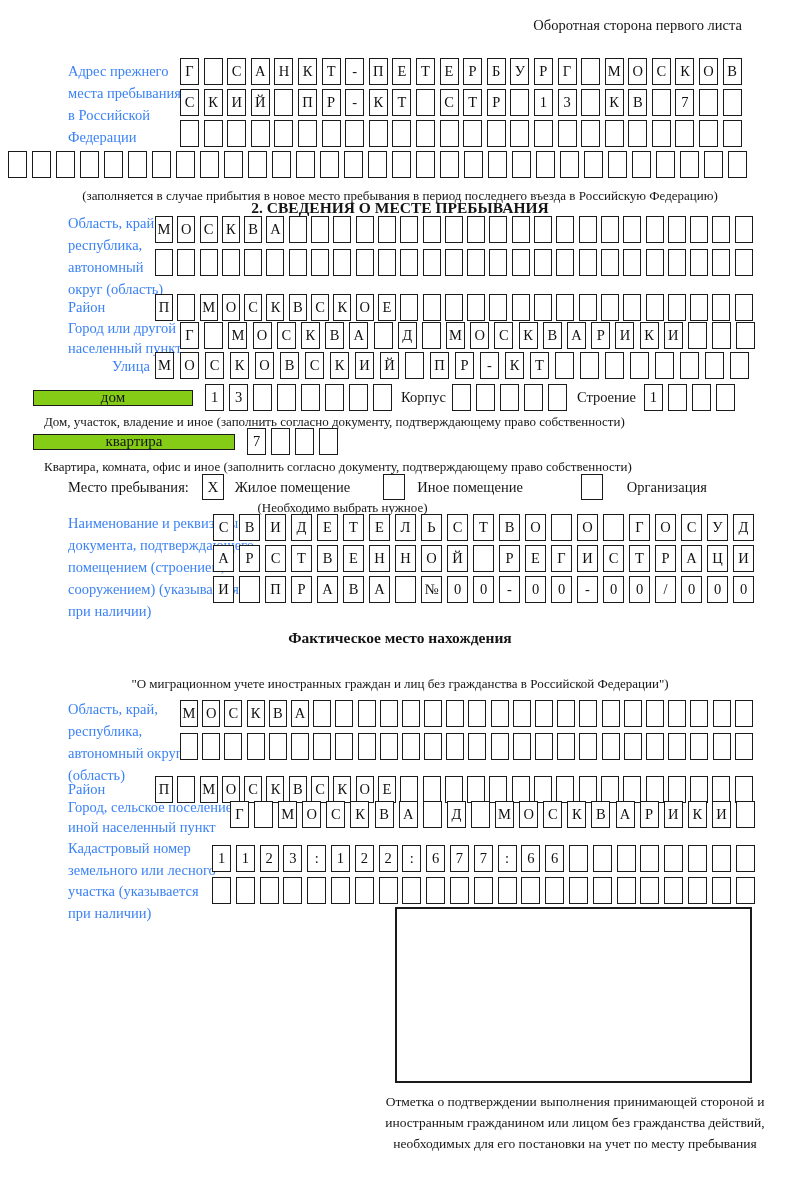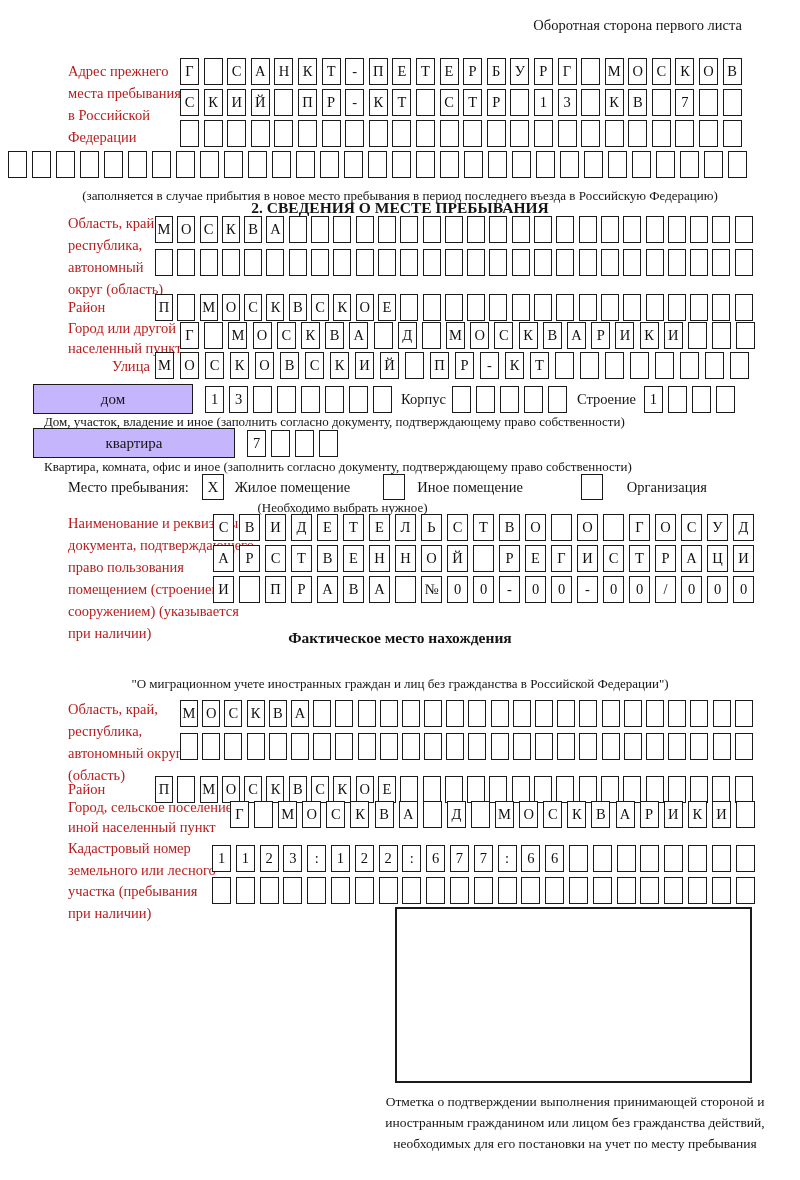--- a/index.html
+++ b/index.html
@@ -1,37 +1,37 @@
 <!DOCTYPE html>
 <html lang="ru"><head>
 <meta charset="utf-8">
 <style>
   html,body{margin:0;padding:0;background:#fff;}
   .page{
     position:relative;width:800px;height:1180px;background:#ffffff;
     font-family:"Liberation Serif","DejaVu Serif",serif;color:#151515;overflow:hidden;
   }
   .abs{position:absolute;}
-  .lbl{font-size:14.5px;line-height:22px;color:#b91c1c;}
+  .lbl{font-size:14.5px;line-height:22px;color:#3b82f6;}
   .lbl div{white-space:nowrap;}
   .note{font-size:13px;color:#151515;}
   .center{text-align:center;width:800px;left:0;}
   .sect-title{font-size:15.5px;font-weight:bold;}
   .cells{display:flex;align-items:flex-start;}
   .cell{
     box-sizing:border-box;flex:none;width:19px;height:27px;background:#fff;
     border:1.6px solid #1b1b1b;display:flex;align-items:center;justify-content:center;
     font-size:14.5px;font-family:"Liberation Serif",serif;color:#111;
   }
   .g24a{gap:4.6px;} .g31{gap:5px;} .g27{gap:4.3px;} .g27 .cell{width:18px;}
   .g24b{gap:5.2px;} .g24c{gap:6px;} .gdom{gap:5px;} .g21{gap:5px;} .g21 .cell{width:21px;}
   .g26{gap:4.2px;} .g26 .cell{width:18px;}
   .g22{gap:5.1px;} .g23{gap:4.8px;}
   .labelbox{
-    box-sizing:border-box;height:30px;border:1.8px solid #1b1b1b;background:#c4b5fd;
+    box-sizing:border-box;height:16px;border:1.8px solid #1b1b1b;background:#84cc16;
     display:flex;align-items:center;justify-content:center;font-size:15px;flex:none;
   }
   .inline-row{display:flex;align-items:center;}
   .checkbox{
     box-sizing:border-box;width:22px;height:26px;border:1.8px solid #1b1b1b;flex:none;
     display:flex;align-items:center;justify-content:center;font-size:15px;background:#fff;
   }
   .opt-label{font-size:14.5px;white-space:nowrap;}
   .stamp-box{box-sizing:border-box;border:2px solid #1b1b1b;background:#fff;}
   .caption{font-size:13.5px;line-height:21px;text-align:center;}
@@ -367,21 +367,20 @@
     <div class="checkbox" style="margin-left:33px;"></div>
     <div class="opt-label" style="margin-left:12px;">Иное помещение</div>
     <div class="checkbox" style="margin-left:58px;"></div>
     <div class="opt-label" style="margin-left:24px;">Организация</div>
   </div>
   <div class="abs note" style="left:245px;top:500px;width:195px;text-align:center;">(Необходимо выбрать нужное)</div>
 
   <div class="abs lbl" style="left:68px;top:512px;">
       <div>Наименование и реквизиты</div>
       <div>документа, подтверждающего</div>
-      <div>право пользования</div>
       <div>помещением (строением,</div>
       <div>сооружением) (указывается</div>
       <div>при наличии)</div>
     </div>
   <div class="abs cells g21" style="left:213px;top:514px;">
       <span class="cell">С</span>
       <span class="cell">В</span>
       <span class="cell">И</span>
       <span class="cell">Д</span>
       <span class="cell">Е</span>
@@ -571,21 +570,21 @@
       <span class="cell">Р</span>
       <span class="cell">И</span>
       <span class="cell">К</span>
       <span class="cell">И</span>
       <span class="cell"></span>
     </div>
 
   <div class="abs lbl" style="left:68px;top:838px;line-height:21.5px;">
       <div>Кадастровый номер</div>
       <div>земельного или лесного</div>
-      <div>участка (пребывания</div>
+      <div>участка (указывается</div>
       <div>при наличии)</div>
     </div>
   <div class="abs cells g23" style="left:212px;top:845px;">
       <span class="cell">1</span>
       <span class="cell">1</span>
       <span class="cell">2</span>
       <span class="cell">3</span>
       <span class="cell">:</span>
       <span class="cell">1</span>
       <span class="cell">2</span>

